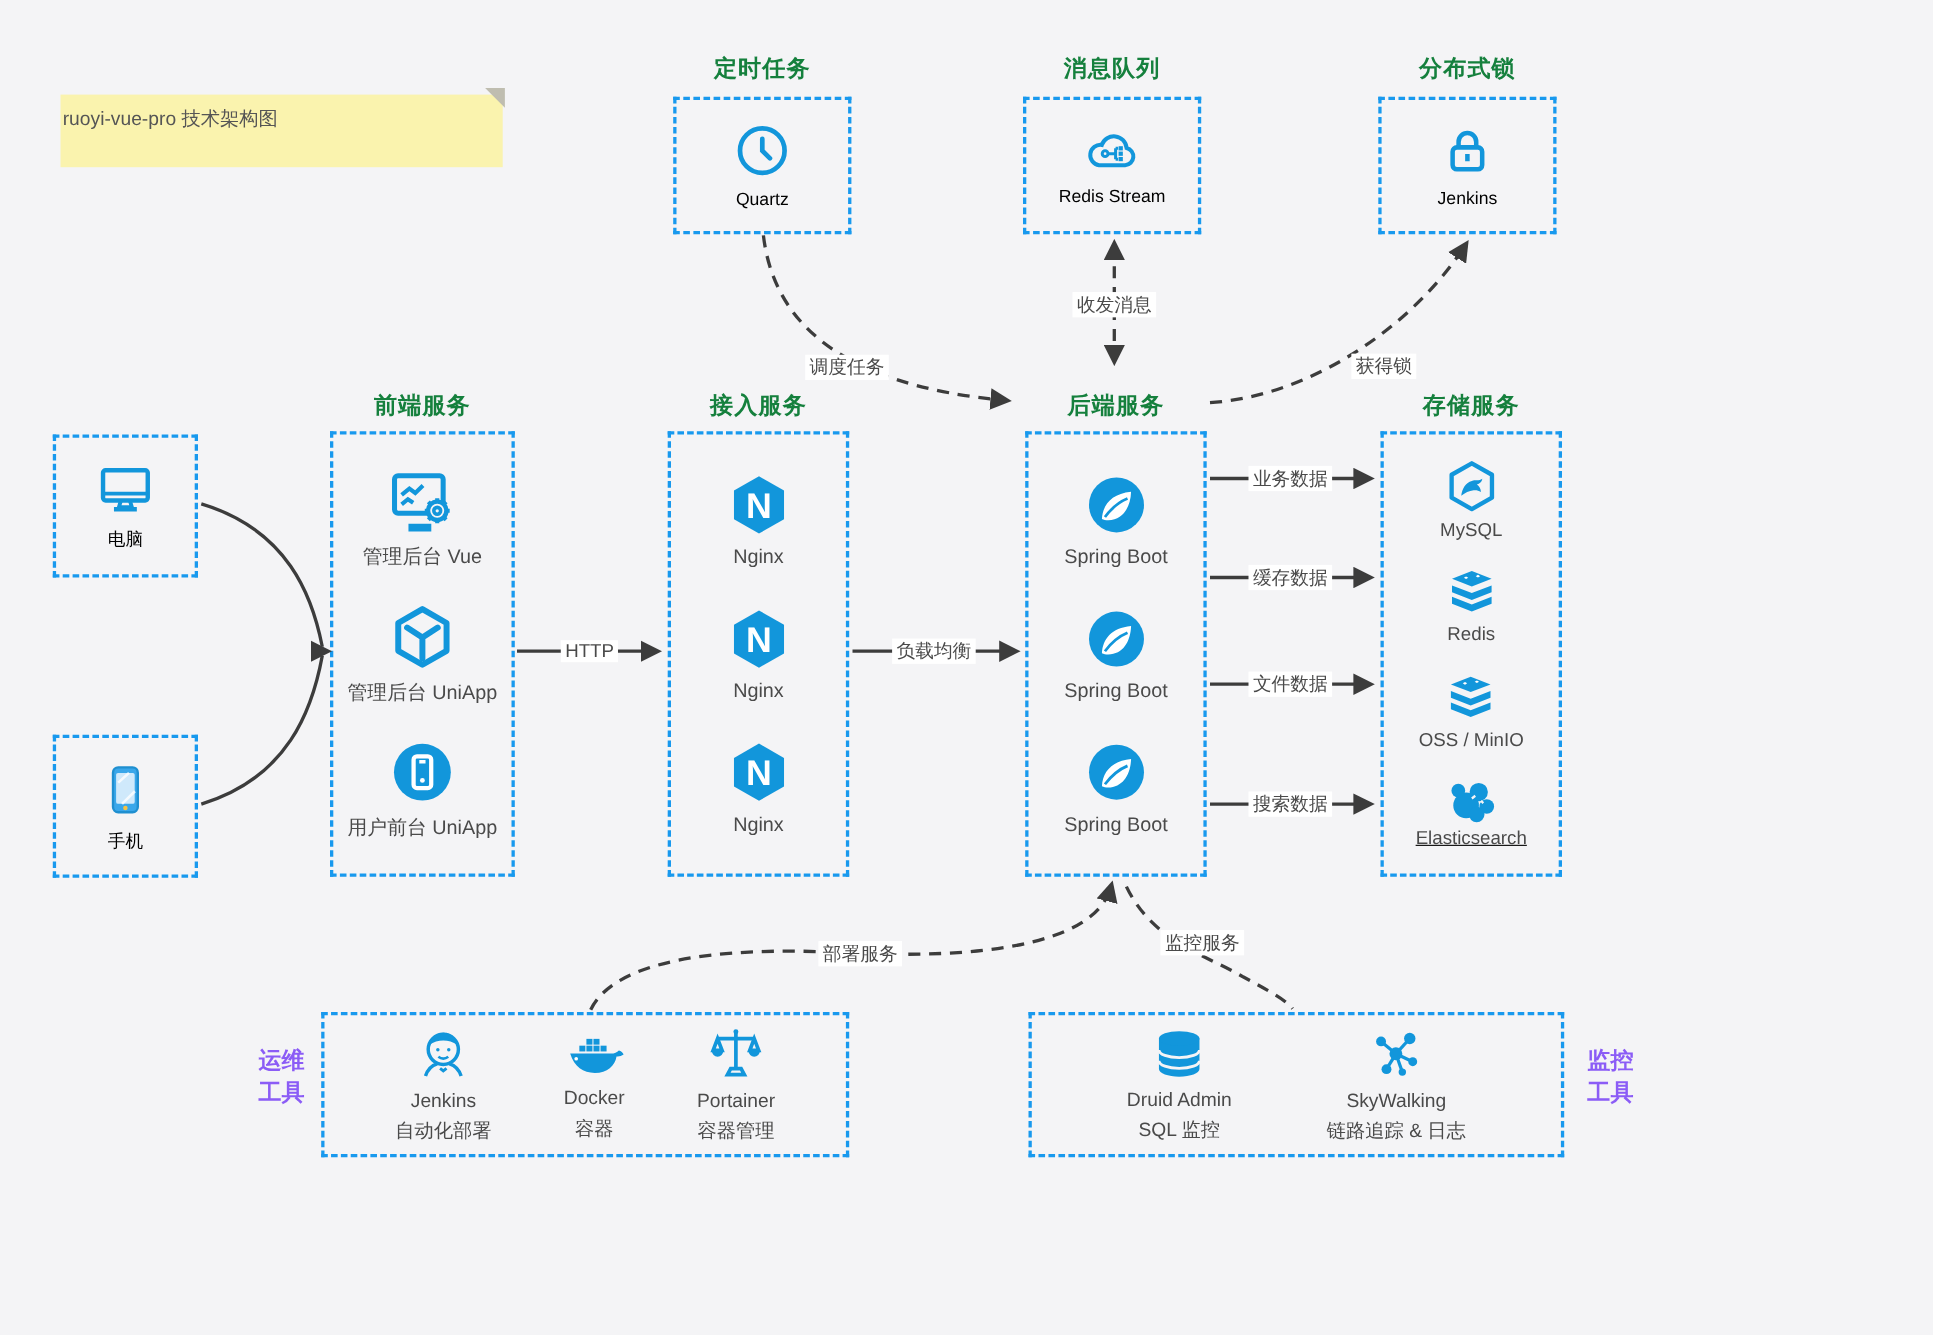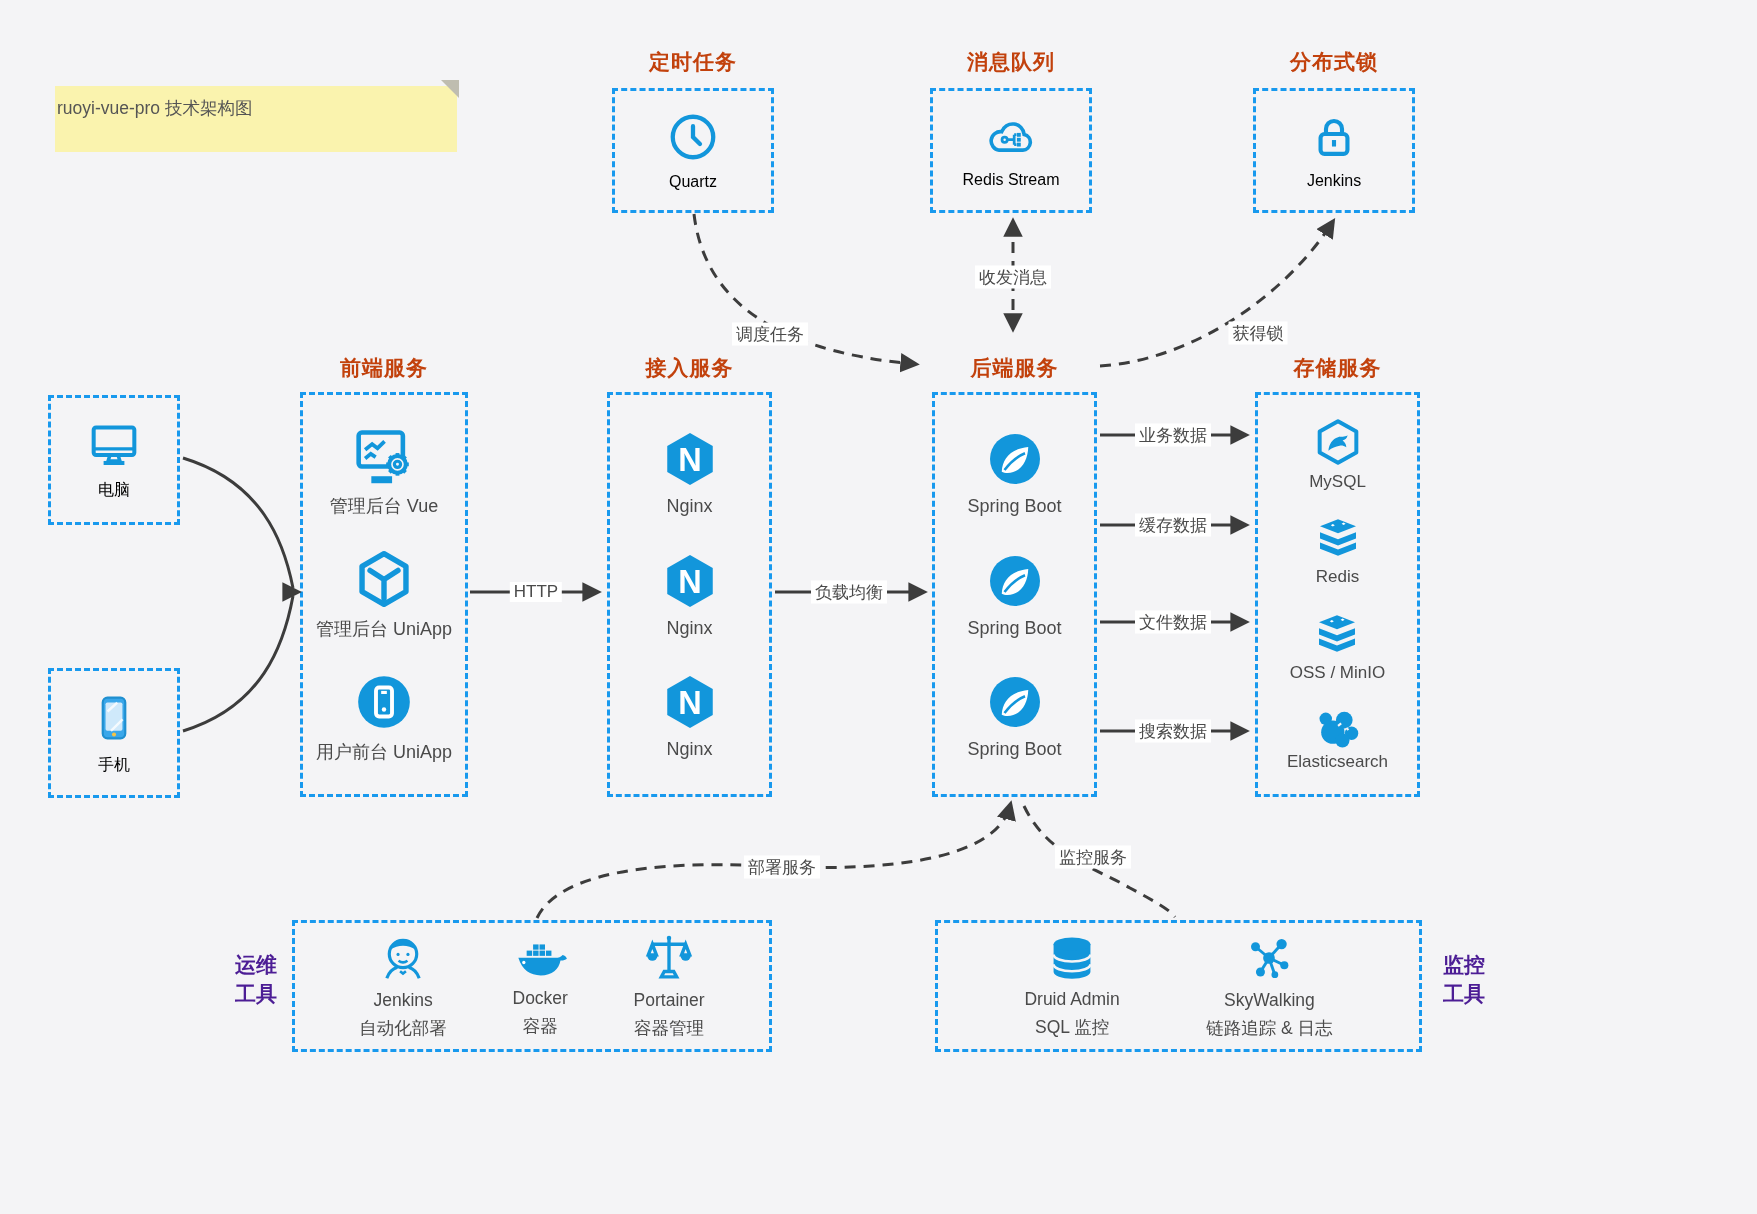--- a/index.html
+++ b/index.html
@@ -10,23 +10,23 @@
         padding:9px 2px;box-sizing:border-box;font-size:17.5px;line-height:1.5;color:#555;}
   .note::after{content:"";position:absolute;top:-6px;right:-2px;width:0;height:0;
         border-top:18px solid #bfbdb0;border-left:18px solid transparent;}
   
   .gbox{position:absolute;border:3px dashed #1899ee;box-sizing:border-box;
         display:flex;flex-direction:column;align-items:center;justify-content:center;gap:9px;}
   .col{position:absolute;border:3px dashed #1899ee;box-sizing:border-box;
        display:flex;flex-direction:column;align-items:center;justify-content:space-evenly;}
   .row{position:absolute;border:3px dashed #1899ee;box-sizing:border-box;
        display:flex;flex-direction:row;align-items:center;justify-content:space-evenly;}
-  .rtitle{position:absolute;color:#c2410c;font-weight:bold;font-size:21px;
+  .rtitle{position:absolute;color:#15803d;font-weight:bold;font-size:21px;
           letter-spacing:1px;text-align:center;white-space:nowrap;}
-  .sideL{position:absolute;color:#4c1d95;font-weight:bold;font-size:21px;line-height:1.4;
+  .sideL{position:absolute;color:#8b5cf6;font-weight:bold;font-size:21px;line-height:1.4;
          text-align:center;white-space:nowrap;}
   .node{display:flex;flex-direction:column;align-items:center;gap:7px;}
   .node .lbl{font-size:18px;color:#4a4a4a;white-space:nowrap;}
   .node .lbl2{font-size:17.5px;color:#4a4a4a;white-space:nowrap;text-align:center;line-height:1.35;}
   .icon{display:flex;align-items:center;justify-content:center;}
   .icon svg{display:block;}
   .edge-label{position:absolute;transform:translate(-50%,-50%);background:#ffffff;
               padding:0 4px;font-size:17px;color:#4a4a4a;white-space:nowrap;z-index:6;}
   svg.overlay{position:absolute;left:0;top:0;z-index:5;pointer-events:none;}
 </style>
@@ -287,21 +287,21 @@
         <svg width="48" height="48" viewBox="0 0 24 24">
             <polygon points="12,2.6 21,6.1 12,9.6 3,6.1" fill="#1296db"></polygon>
             <polygon points="8.4,5.6 9.4,5 10.4,5.6 9.4,6.2" fill="#ffffff"></polygon>
             <polygon points="13.8,4.9 14.8,4.3 15.8,4.9 14.8,5.5" fill="#ffffff"></polygon>
             <path d="M3 9.1 l9 3.5 9-3.5 v3.1 l-9 3.5 -9-3.5 z" fill="#1296db"></path>
             <path d="M3 14.3 l9 3.5 9-3.5 v3.1 l-9 3.5 -9-3.5 z" fill="#1296db"></path>
           </svg>
       </span>
       <div class="lbl" style="font-size:17px;">OSS / MinIO</div>
     </div>
-    <div class="node" style="gap:1px;">
+    <div class="node" style="gap:1px;text-decoration:underline;">
       <span class="icon">
         <svg width="50" height="46" viewBox="0 0 24 22">
             <g fill="#1296db">
               <circle cx="10" cy="13" r="5.6"></circle>
               <circle cx="15.5" cy="7.2" r="4"></circle>
               <circle cx="19" cy="13.5" r="3.2"></circle>
               <circle cx="14.6" cy="17" r="3.4"></circle>
               <circle cx="6.6" cy="6.6" r="3"></circle>
             </g>
             <path d="M12.5 10 L14 8.8 M16.5 11 L17.5 12" stroke="#f4f4f6" stroke-width="1"></path>

